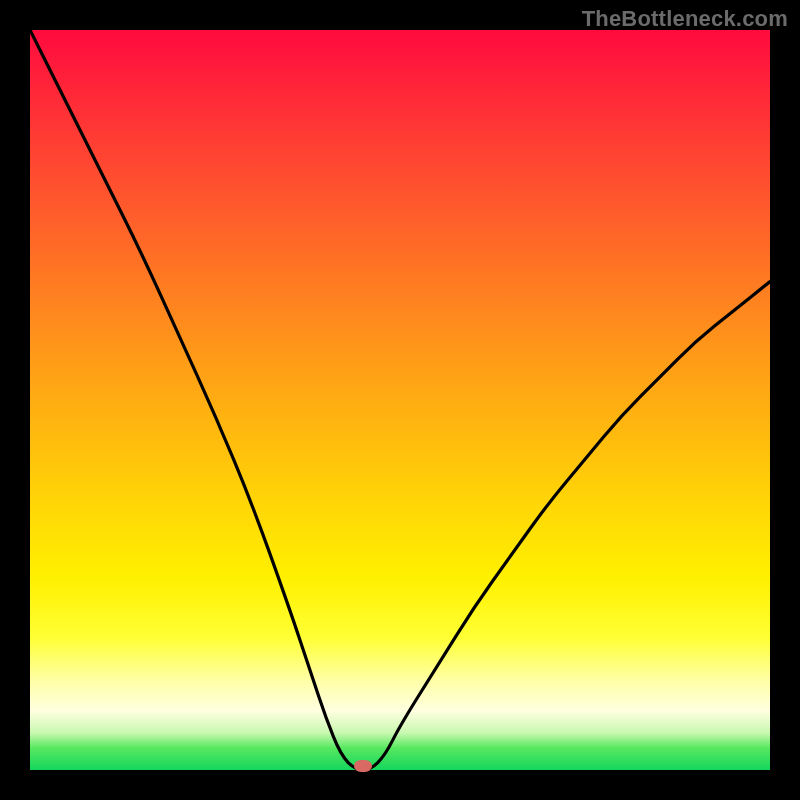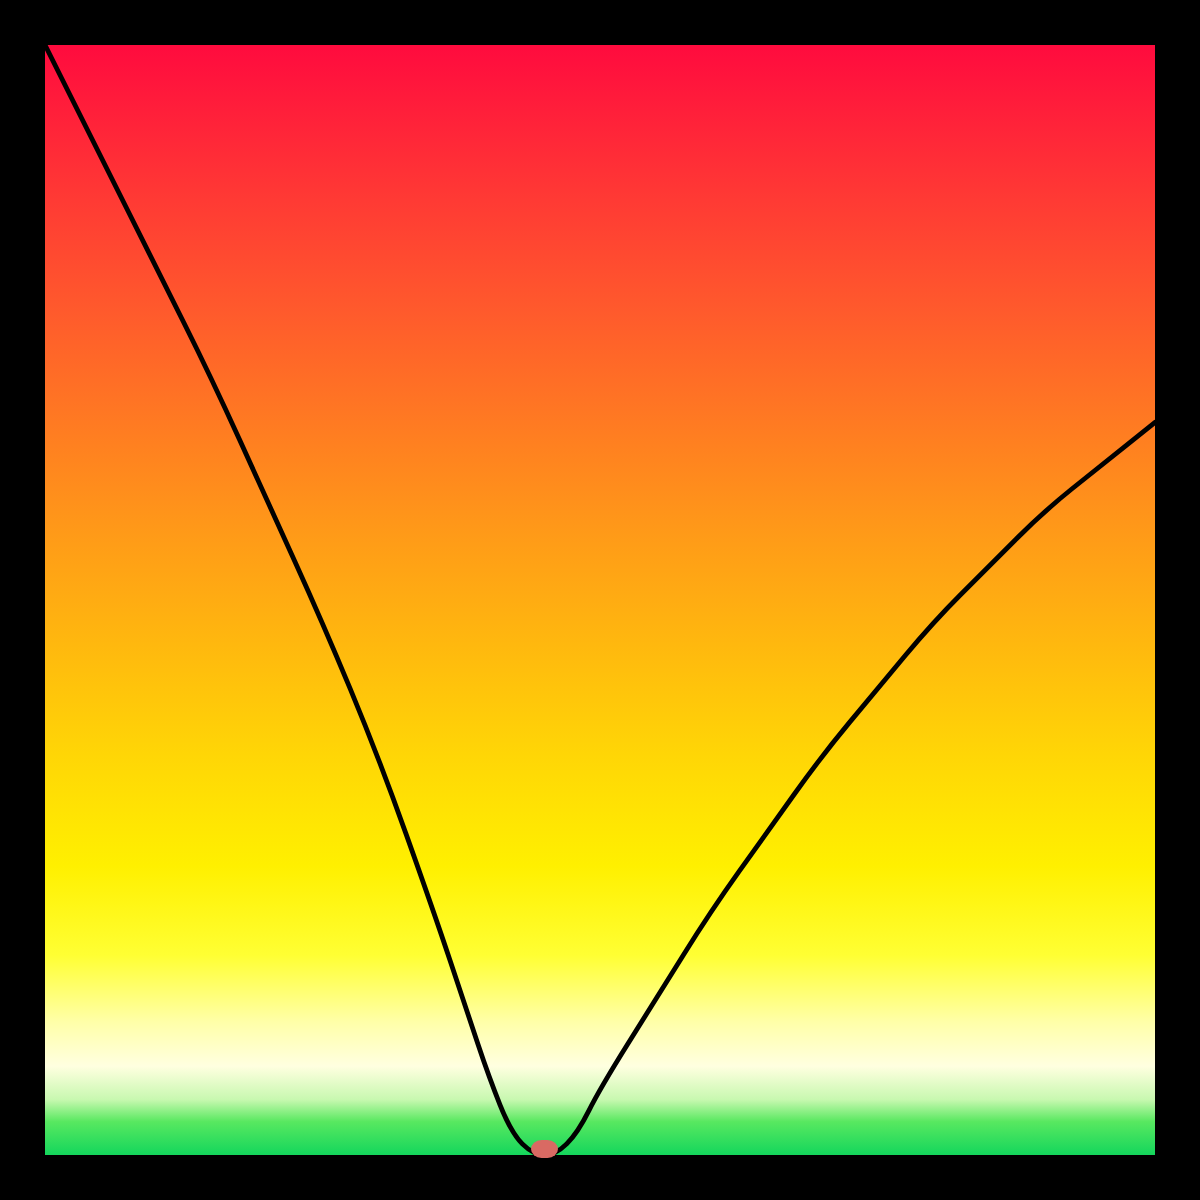--- a/index.html
+++ b/index.html
@@ -65,20 +65,21 @@
     border-radius: 7px / 6px;
     background: #d96a63;
     transform: translate(-50%, -50%);
   }
 </style>
 </head>
 <body>
 
 <div class="frame">
 
+  <div class="watermark">TheBottleneck.com</div>
 
   <div class="plot-area">
     <svg class="curve" viewBox="0 0 740 740" preserveAspectRatio="none">
       <path d="M 0.0 0.0 Q 0.0 0.0 18.5 37.0 Q 37.0 74.0 55.5 111.0 Q 74.0 148.0 92.5 185.0 Q 111.0 222.0 129.5 262.7 Q 148.0 303.4 166.5 344.1 Q 185.0 384.8 203.5 429.2 Q 222.0 473.6 240.5 525.4 Q 259.0 577.2 270.1 610.5 Q 281.2 643.8 288.6 666.0 Q 296.0 688.2 303.4 706.7 Q 310.8 725.2 318.2 732.6 Q 325.6 740.0 333.0 740.0 Q 340.4 740.0 347.8 732.6 Q 355.2 725.2 362.6 710.4 Q 370.0 695.6 388.5 666.0 Q 407.0 636.4 425.5 606.8 Q 444.0 577.2 462.5 551.3 Q 481.0 525.4 499.5 499.5 Q 518.0 473.6 536.5 451.4 Q 555.0 429.2 573.5 407.0 Q 592.0 384.8 610.5 366.3 Q 629.0 347.8 647.5 329.3 Q 666.0 310.8 684.5 296.0 Q 703.0 281.2 721.5 266.4 T 740.0 251.6" fill="none" stroke="#000" stroke-width="3.2" stroke-linecap="round" stroke-linejoin="round"></path>
     </svg>
     <div class="marker" style="left: 333px; top: 736px;"></div>
   </div>
 
 </div>
 

